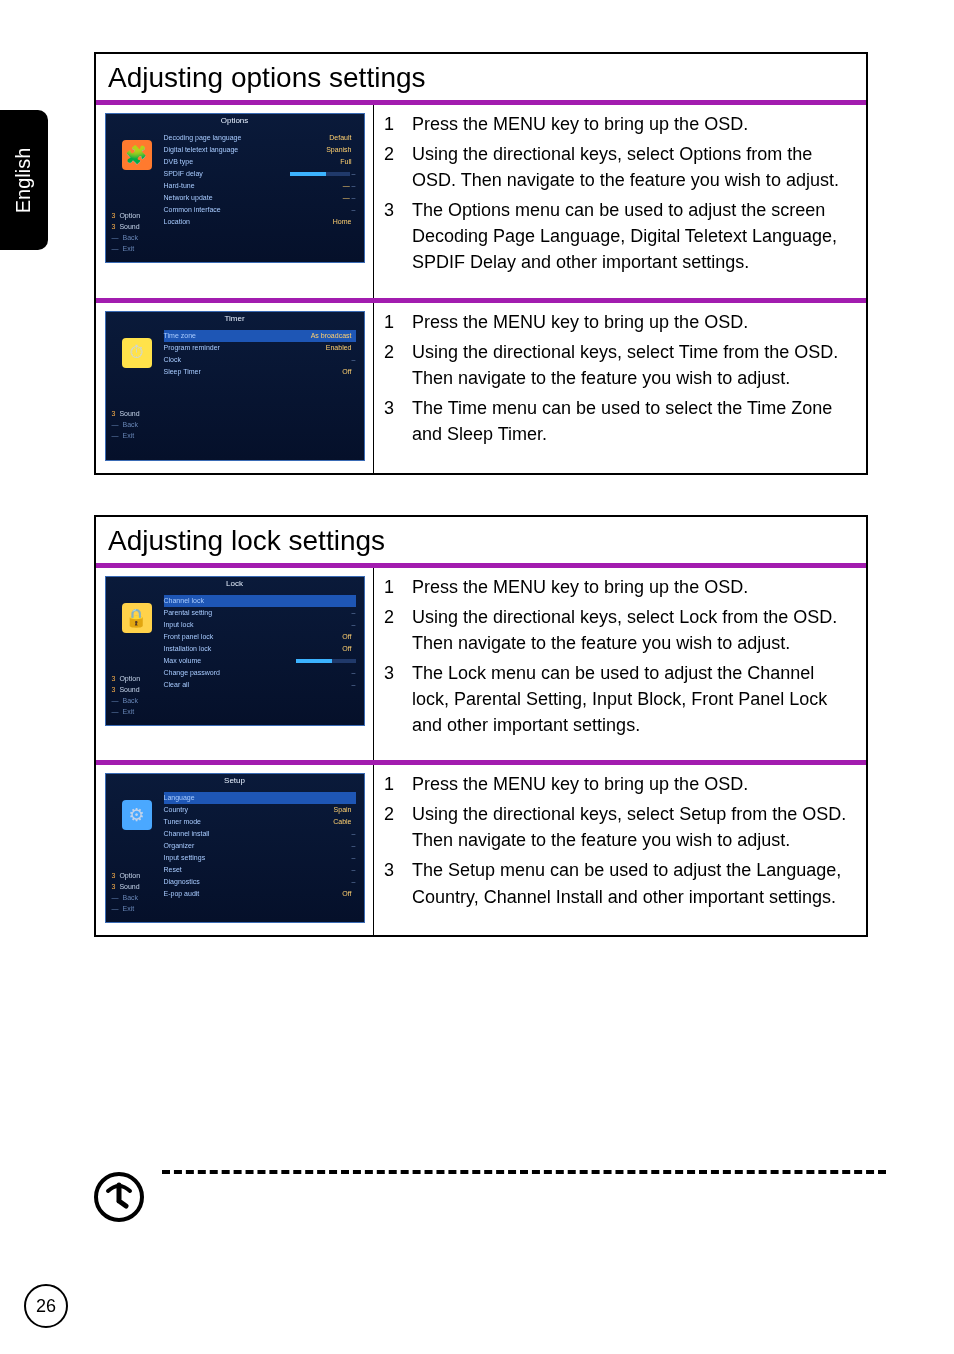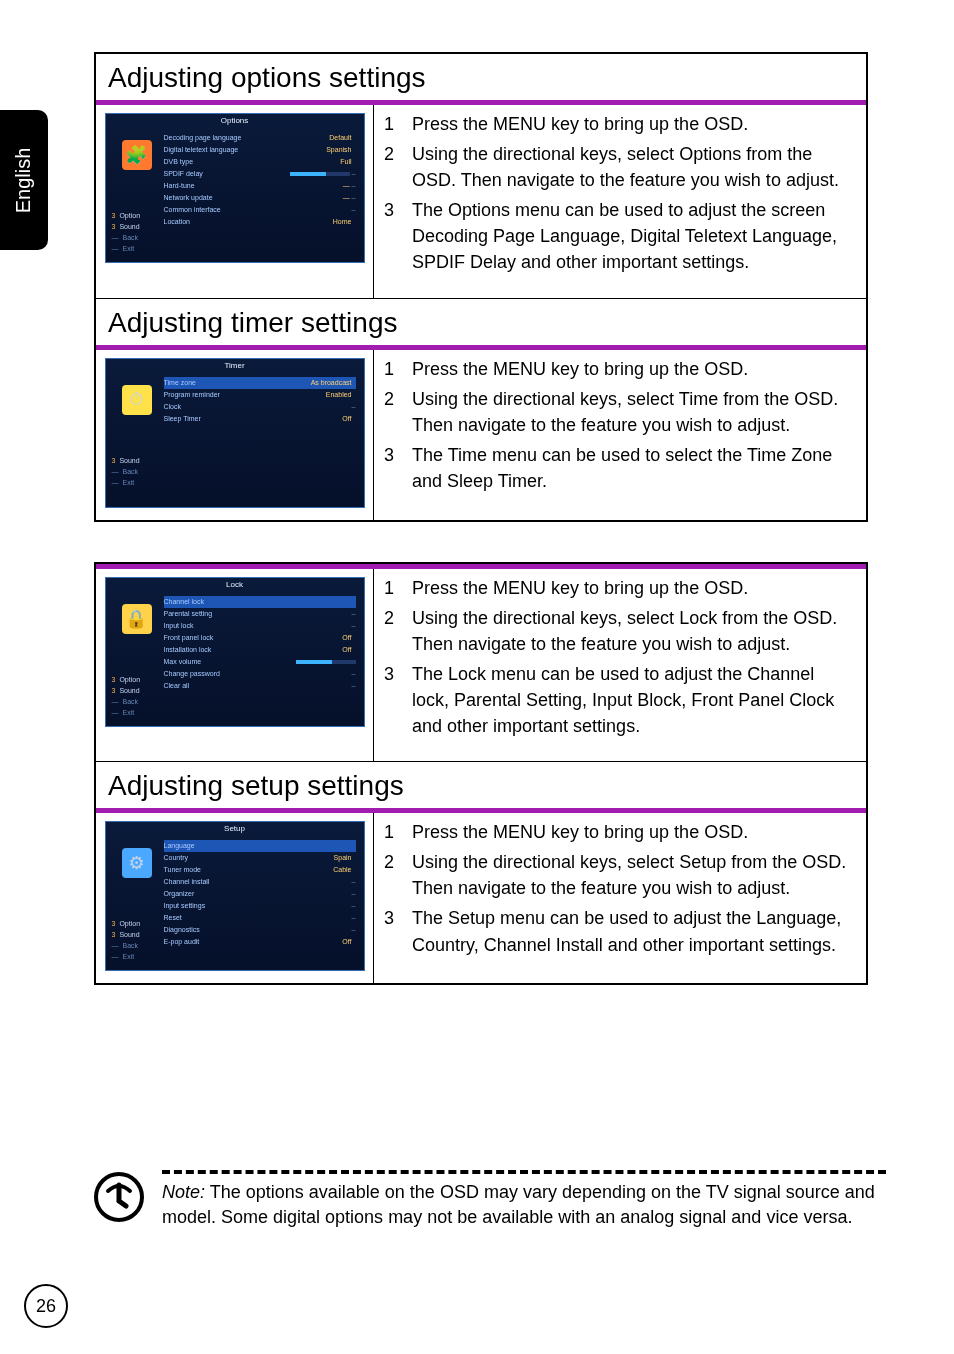--- a/index.html
+++ b/index.html
@@ -258,21 +258,20 @@
           <div class="step">
             <div class="num">2</div>
             <div class="txt">Using the directional keys, select <span class="bold">Options</span> from the OSD. Then navigate to the feature you wish to adjust.</div>
           </div>
           <div class="step">
             <div class="num">3</div>
             <div class="txt">The <span class="bold">Options</span> menu can be used to adjust the screen <span class="bold">Decoding Page Language, Digital Teletext Language, SPDIF Delay</span> and other important settings.</div>
           </div>
         </div>
       </div>
-      <div class="section-title" style="border-top: 1px solid rgb(0, 0, 0);">Adjusting timer settings</div>
       <div class="section-body">
         <div class="thumb">
           <div class="thumb-inner">
             <div class="thumb-title">Timer</div>
             <div class="thumb-icon" style="background: rgb(255, 226, 74);">⏱</div>
             <div class="thumb-rows">
               <div class="thumb-row highlight">
                 <span class="lbl">Time zone</span>
                 <span><span class="val">As broadcast</span><span class="arrow"></span></span>
               </div>
@@ -315,20 +314,21 @@
             <div class="txt">Using the directional keys, select <span class="bold">Time</span> from the OSD. Then navigate to the feature you wish to adjust.</div>
           </div>
           <div class="step">
             <div class="num">3</div>
             <div class="txt">The <span class="bold">Time</span> menu can be used to select the <span class="bold">Time Zone</span> and <span class="bold">Sleep Timer</span>.</div>
           </div>
         </div>
       </div>
     </div>
     <div class="big-box">
+      <div class="section-title">Adjusting lock settings</div>
       <div class="section-body">
         <div class="thumb">
           <div class="thumb-inner">
             <div class="thumb-title">Lock</div>
             <div class="thumb-icon" style="background: rgb(255, 210, 74);">🔒</div>
             <div class="thumb-rows">
               <div class="thumb-row highlight">
                 <span class="lbl">Channel lock</span>
                 <span></span>
               </div>
@@ -385,25 +385,24 @@
           <div class="step">
             <div class="num">1</div>
             <div class="txt">Press the <span class="bold">MENU</span> key to bring up the OSD.</div>
           </div>
           <div class="step">
             <div class="num">2</div>
             <div class="txt">Using the directional keys, select <span class="bold">Lock</span> from the OSD. Then navigate to the feature you wish to adjust.</div>
           </div>
           <div class="step">
             <div class="num">3</div>
-            <div class="txt">The <span class="bold">Lock</span> menu can be used to adjust the Channel lock, <span class="bold">Parental Setting, Input Block, Front Panel Clock</span> and other important settings.</div>
+            <div class="txt">The <span class="bold">Lock</span> menu can be used to adjust the Channel lock, <span class="bold">Parental Setting, Input Block, Front Panel Lock</span> and other important settings.</div>
           </div>
         </div>
       </div>
-      <div class="section-title" style="border-top: 1px solid rgb(0, 0, 0);">Adjusting setup settings</div>
       <div class="section-body">
         <div class="thumb">
           <div class="thumb-inner">
             <div class="thumb-title">Setup</div>
             <div class="thumb-icon" style="background: rgb(74, 168, 255);">⚙</div>
             <div class="thumb-rows">
               <div class="thumb-row highlight">
                 <span class="lbl">Language</span>
                 <span></span>
               </div>
@@ -479,20 +478,16 @@
   </div>
 
 <div class="note-block">
   <svg class="note-icon" viewBox="0 0 50 50">
     <circle cx="25" cy="25" r="23" fill="none" stroke="#000" stroke-width="4"></circle>
     <path d="M25 13 L25 29 M25 29 L32 34" stroke="#000" stroke-width="5" stroke-linecap="round" fill="none"></path>
     <path d="M14 19 Q25 9 36 19" stroke="#000" stroke-width="4" fill="none" stroke-linecap="round"></path>
   </svg>
   <div class="note-right">
     <hr class="note-dashes">
-    <div class="note-text">
-      <span class="bold italic">Note:</span>
-      <span>The options available on the OSD may vary depending on the TV signal source and model. Some digital options may not be available with an analog signal and vice versa.</span>
-    </div>
   </div>
 </div>
 
 <div class="page-num">26</div>
 
 </body></html>

